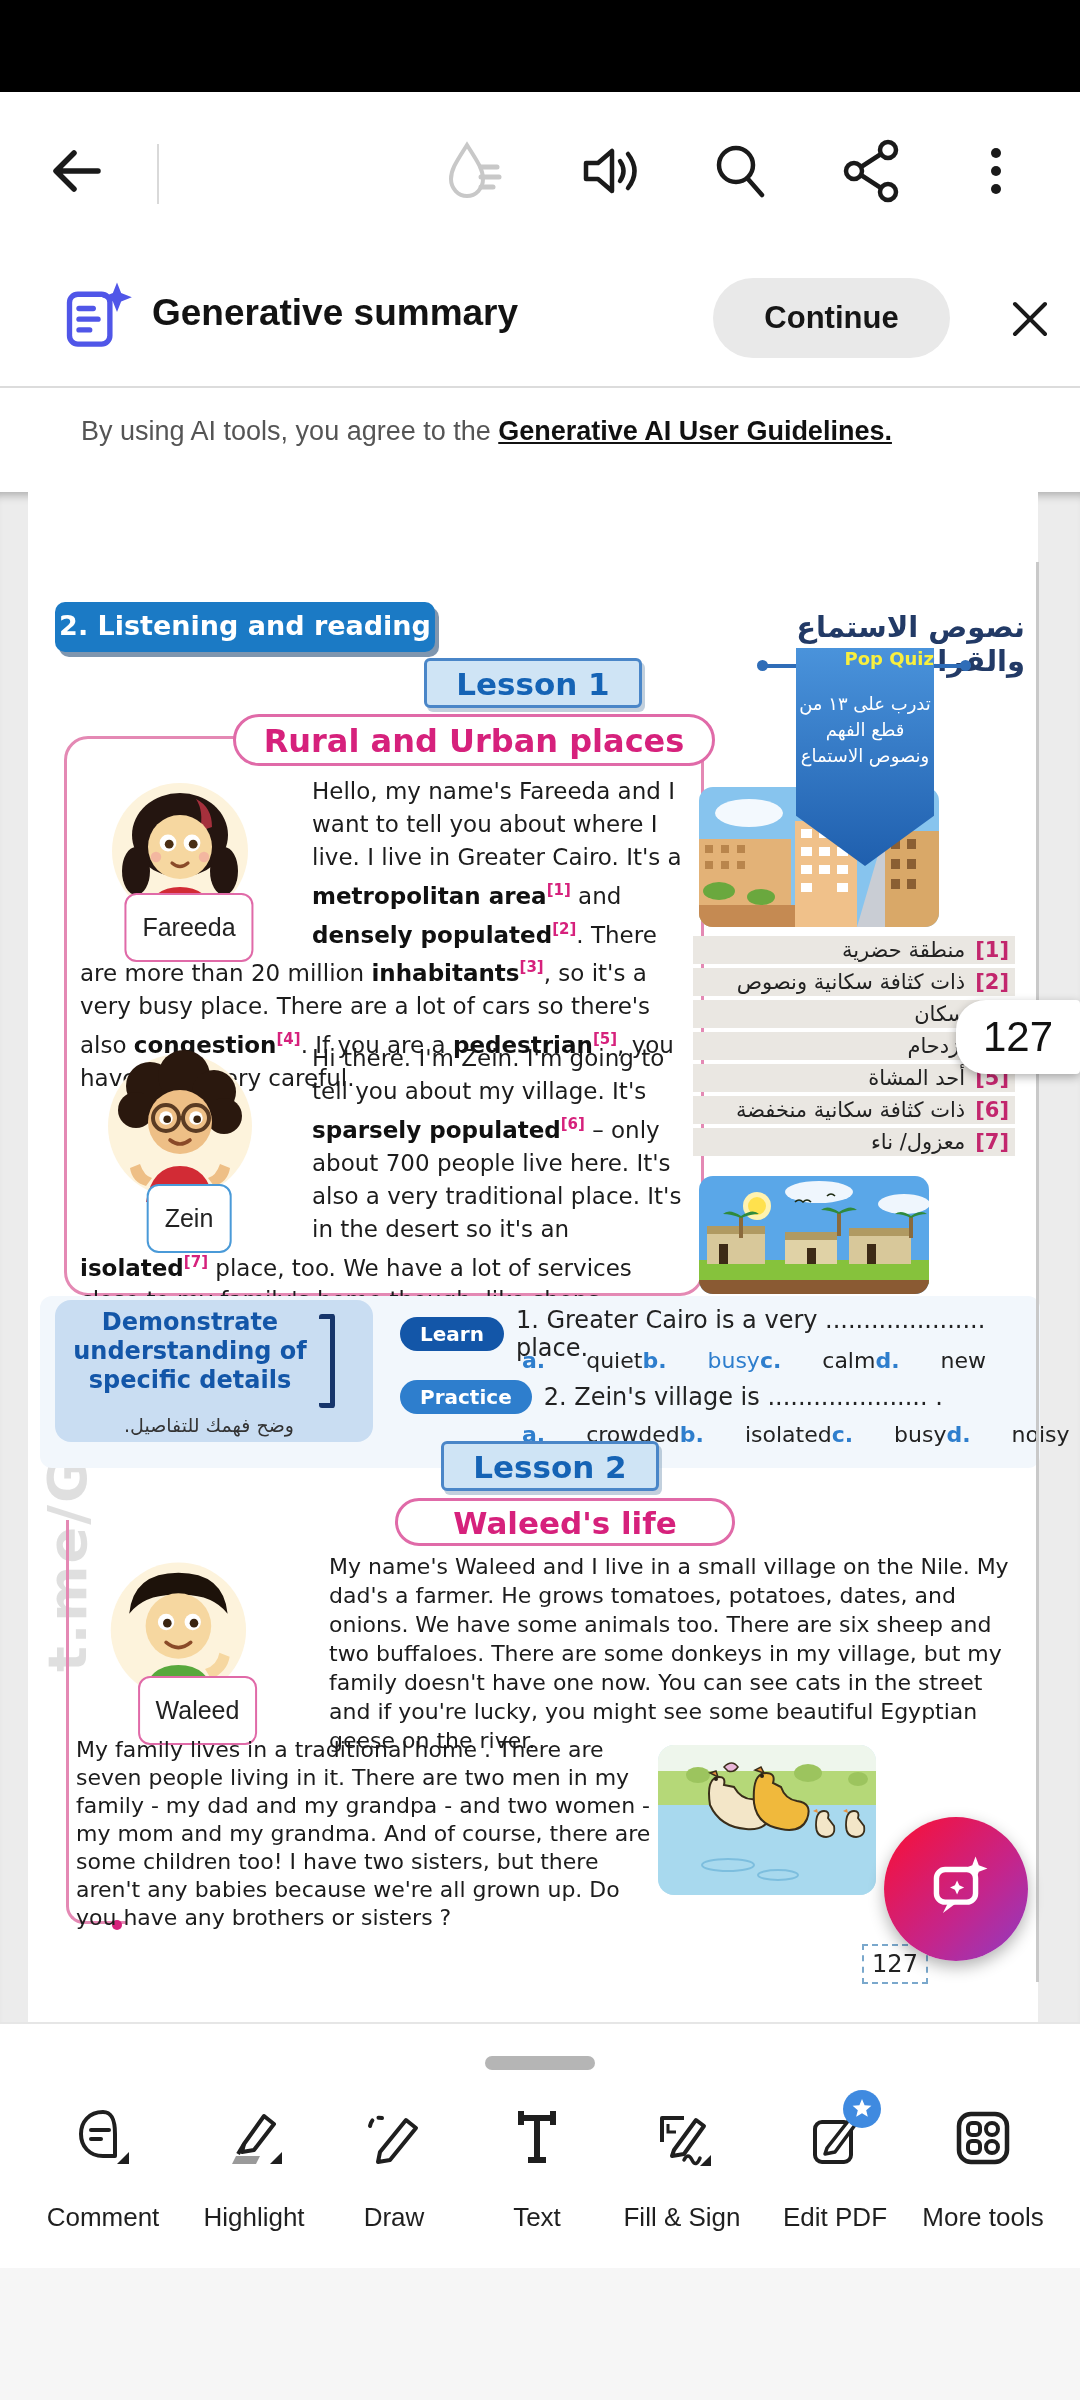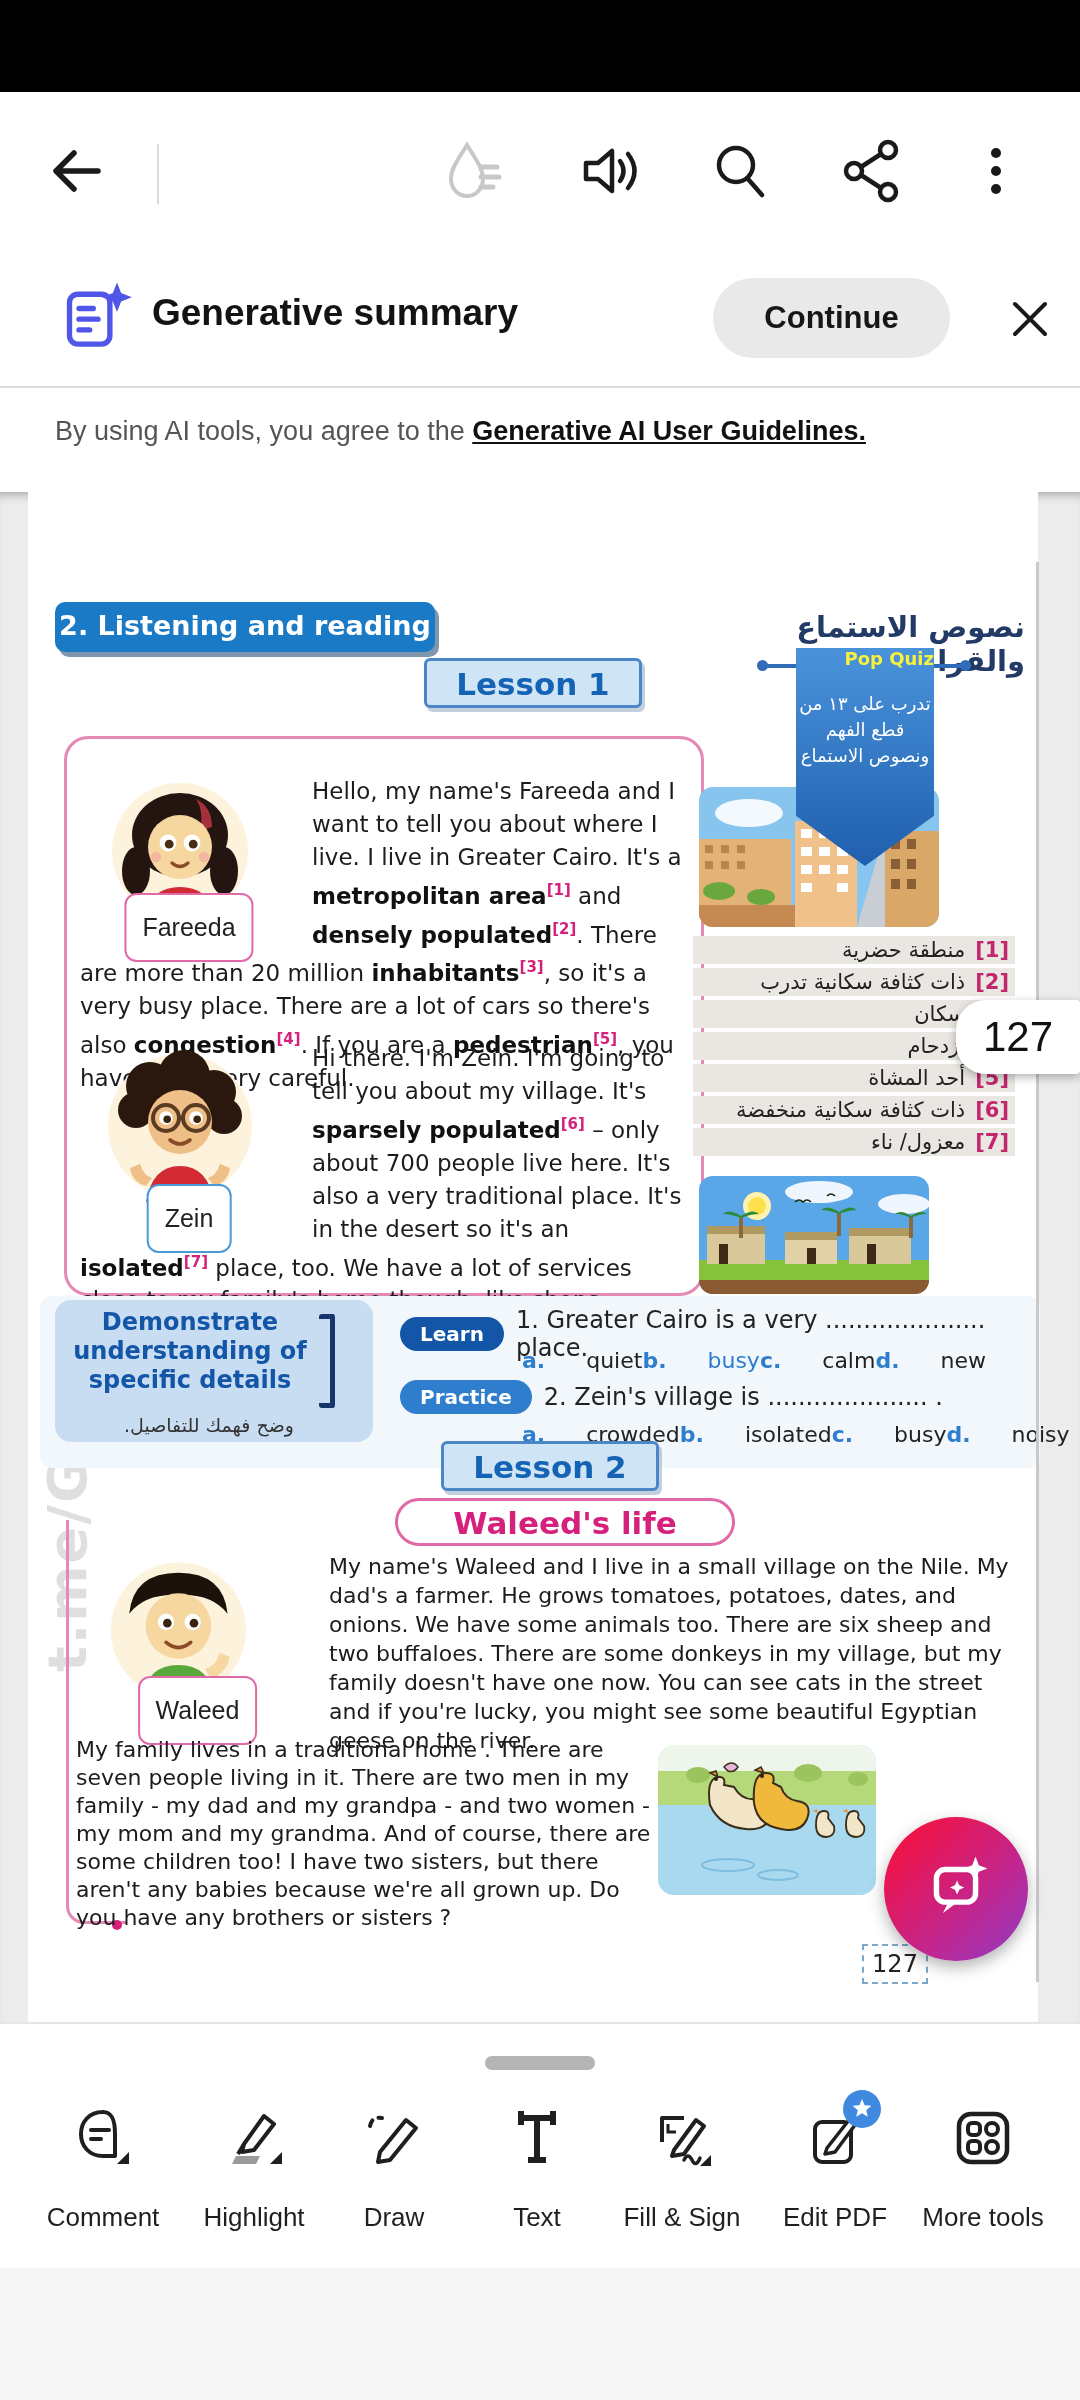--- a/index.html
+++ b/index.html
@@ -15,21 +15,21 @@
   .tb-divider { position:absolute; left:157px; top:52px; width:2px; height:60px; background:#d9d9d9; }
 
   
   .gen-bar { position:absolute; left:0; top:252px; width:1080px; height:136px; background:#fff; }
   .gen-icon { position:absolute; left:60px; top:28px; }
   .gen-title { position:absolute; left:152px; top:40px; font-size:37px; font-weight:700; color:#131313; }
   .continue-btn { position:absolute; left:713px; top:26px; width:237px; height:80px; border:none; border-radius:40px; background:#e9e9e9; font-size:31px; font-weight:700; color:#161616; font-family:inherit; }
   .close-btn { position:absolute; left:998px; top:36px; width:64px; height:64px; background:none; border:none; display:flex; align-items:center; justify-content:center; }
   .gen-divider { position:absolute; left:0; top:386px; width:1080px; height:2px; background:#dcdcdc; }
   .guidelines { position:absolute; left:0; top:388px; width:1080px; height:104px; background:#fff; padding:28px 0 0 55px; font-size:27px; }
-  .guidelines .pre { color:#555; }
+  .guidelines .pre { color:#555;margin-left:26px; }
   .guidelines .link { color:#111; font-weight:700; text-decoration:underline; }
 
   
   .pdf-viewport { position:absolute; left:0; top:492px; width:1080px; height:1530px; background:#ececec; box-shadow:inset 0 10px 10px -7px rgba(0,0,0,.28); }
   .pdf-page { position:absolute; left:28px; top:0; width:1010px; height:1530px; background:#fff; font-family:"DejaVu Sans",sans-serif; }
   .page-edge { position:absolute; left:1008px; top:70px; width:3px; height:1420px; background:#c9c9c9; }
 
   
   .badge-blue { position:absolute; left:27px; top:110px; width:380px; height:50px; background:#1b7ac5; border-radius:10px; box-shadow:4px 5px 0 rgba(21,64,110,.55); color:#fff; font-size:27px; font-weight:700; text-align:center; line-height:48px; }
   .ar-heading { position:absolute; left:712px; top:118px; width:285px; font-size:29px; font-weight:700; color:#223a66; text-align:right; direction:rtl; }
@@ -230,20 +230,21 @@
       <div class="pq-banner">
         <div class="pq-title">Pop Quiz</div>
         <div class="pq-ar">
           <div>تدرب على ١٣ من</div>
           <div>قطع الفهم</div>
           <div>ونصوص الاستماع</div>
         </div>
       </div>
 
       <div class="rural-frame"></div>
+      <div class="title-pill rural-pill">Rural and Urban places</div>
 
       <div class="char-block fareeda-block">
         <div class="avatar-wrap">
           <svg width="200" height="140" viewBox="0 0 100 70">
             <circle cx="50" cy="38" r="34" fill="#fdf3dc"></circle>
             <ellipse cx="50" cy="30" rx="24" ry="21" fill="#241510"></ellipse>
             <path d="M58 12 q8 4 8 14 l-6 2 q2 -10 -2 -16 Z" fill="#a5303c"></path>
             <ellipse cx="28" cy="48" rx="7" ry="12" fill="#241510"></ellipse>
             <ellipse cx="72" cy="48" rx="7" ry="12" fill="#241510"></ellipse>
             <circle cx="50" cy="36" r="16" fill="#f6d7a0"></circle>
@@ -307,21 +308,21 @@
 
       <div class="vocab">
 
           <div class="vocab-row">
             <span class="vocab-num">[1]</span>
             <span class="vocab-ar">منطقة حضرية</span>
           </div>
 
           <div class="vocab-row">
             <span class="vocab-num">[2]</span>
-            <span class="vocab-ar">ذات كثافة سكانية  تدرب</span>
+            <span class="vocab-ar">ذات كثافة سكانية  ونصوص</span>
           </div>
 
           <div class="vocab-row">
             <span class="vocab-num">[3]</span>
             <span class="vocab-ar">سكان</span>
           </div>
 
           <div class="vocab-row">
             <span class="vocab-num">[4]</span>
             <span class="vocab-ar">ازدحام</span>

